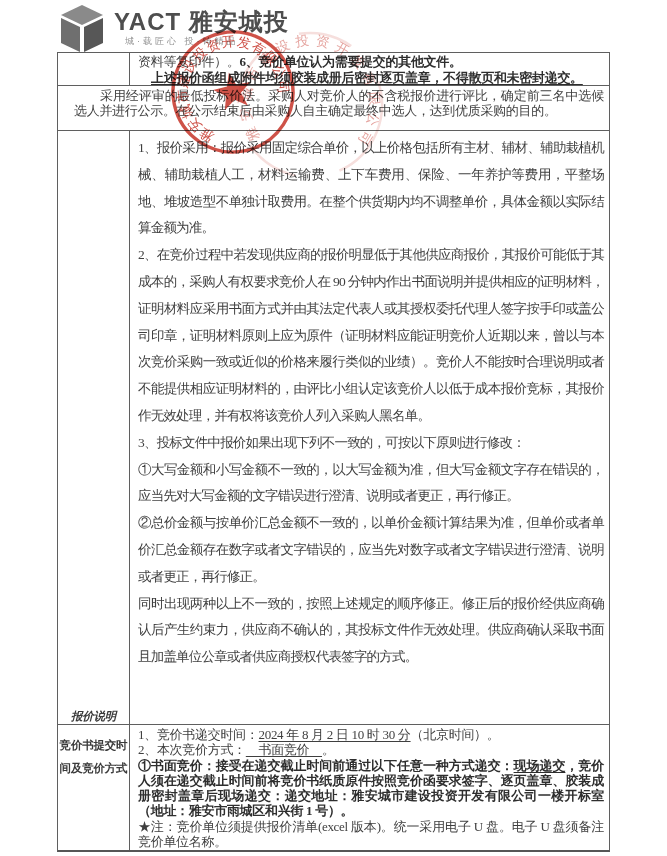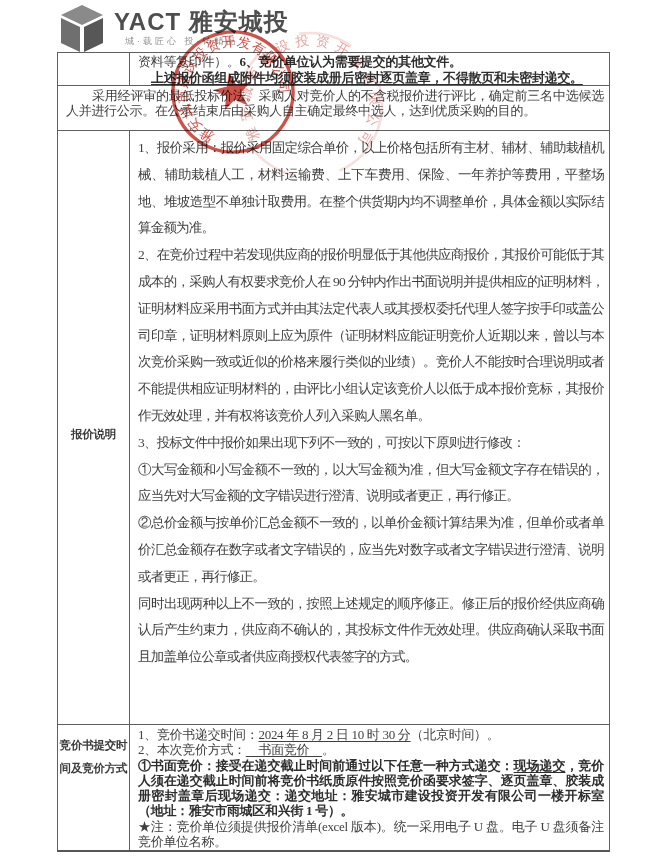--- a/index.html
+++ b/index.html
@@ -27,25 +27,25 @@
                 line-height:16px;letter-spacing:-0.3px;overflow:hidden;text-align:justify;}
   .para{margin:0;}
   .b{font-weight:bold;color:#2e2e2e;}
   .u{text-decoration:underline;text-underline-offset:2px;}
 
   .row-0{height:33px;}
   .row-1{height:45px;}
   .row-2{height:594px;}
   .row-3{height:125px;}
 
-  .row-1 .content-cell{line-height:15.2px;padding-top:2px;}
+  .row-1 .content-cell{line-height:15.2px;padding-top:2px;margin-left:8px;}
   .row-2 .content-cell{line-height:26.8px;letter-spacing:-0.8px;font-size:13.5px;padding-top:4px;}
   .row-3 .content-cell{line-height:15.3px;padding-top:2px;}
 
-  .row-2 .label-cell{justify-content:center;padding-top:13px;}
+  .row-2 .label-cell{justify-content:flex-end;padding-top:13px;font-style:italic;}
   .row-3 .label-cell{justify-content:flex-start;padding-top:9px;}
   .row-3 .label-cell div{line-height:23px;}
 
   
   .seal-svg{position:absolute;left:150px;top:10px;mix-blend-mode:multiply;pointer-events:none;}
 </style>
 </head>
 <body>
 
 <div class="page">

